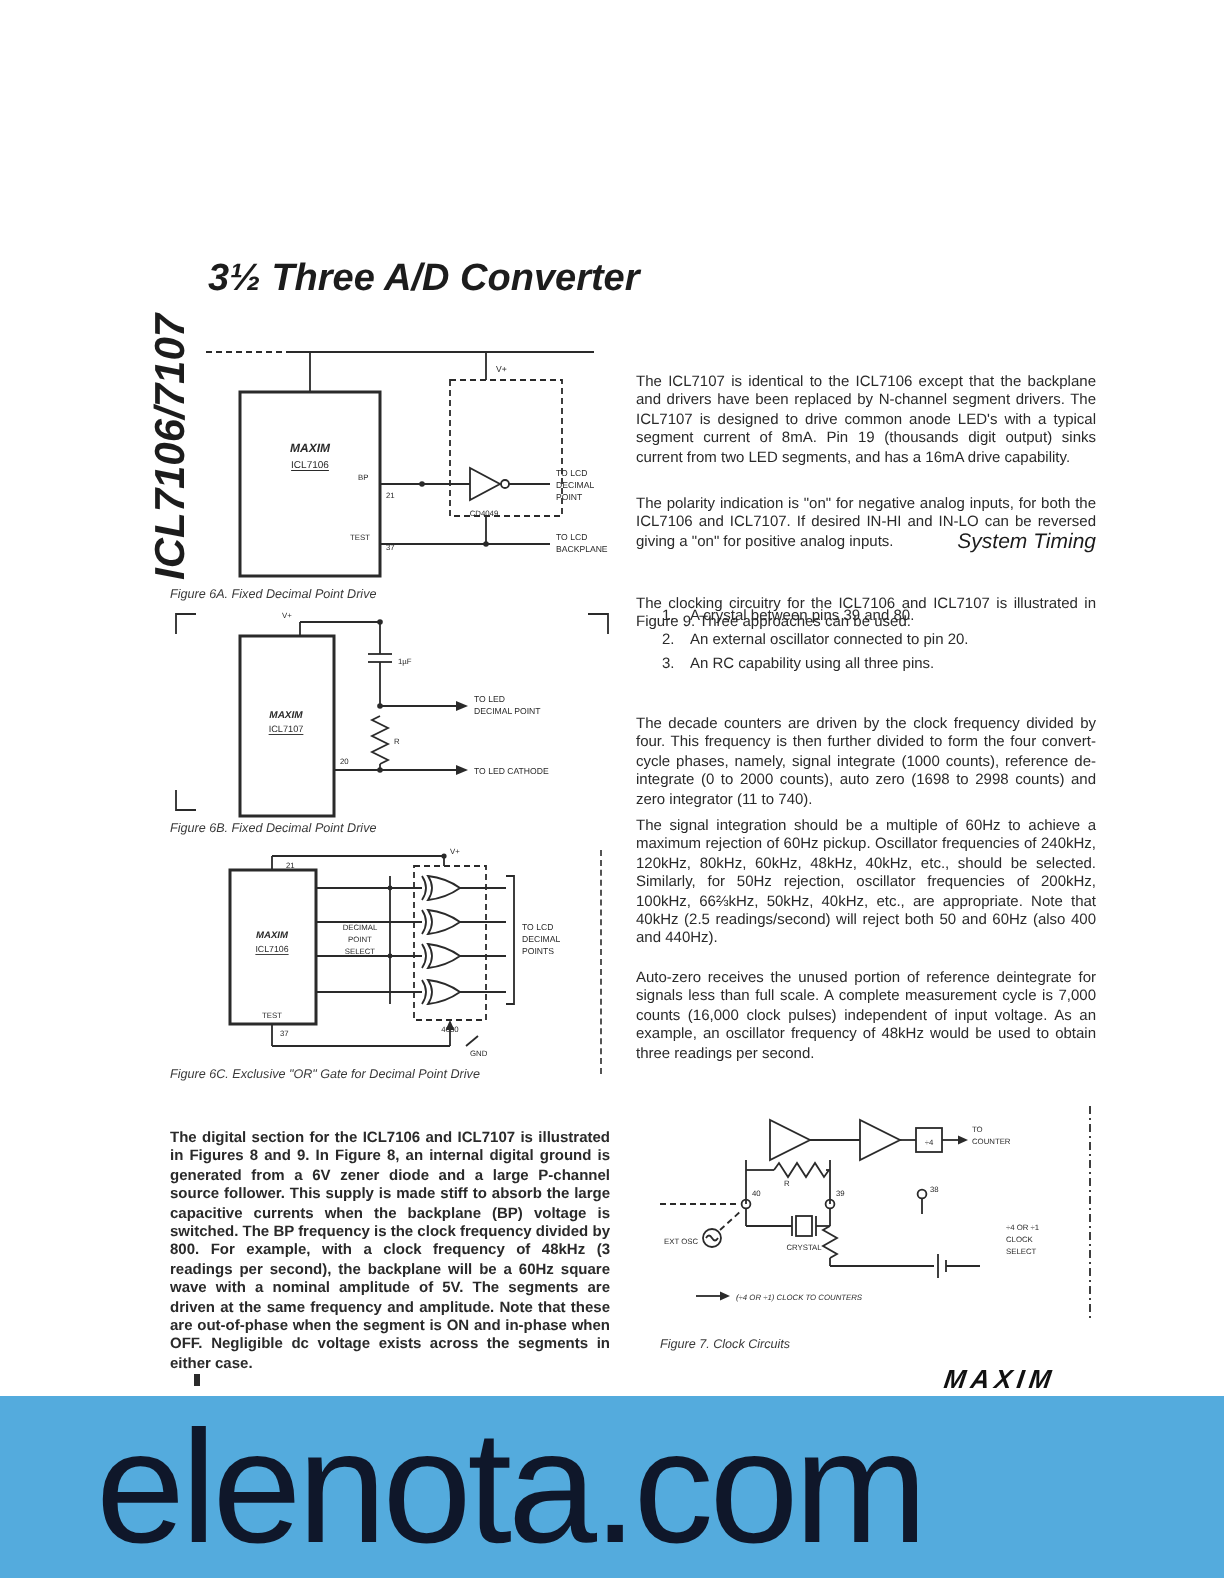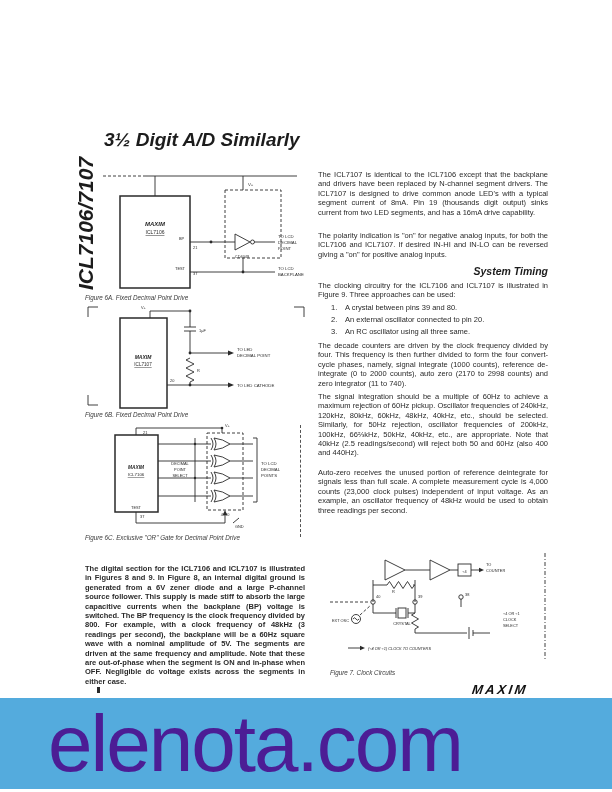--- a/index.html
+++ b/index.html
@@ -1,23 +1,23 @@
 <!DOCTYPE html>
 <html><head>
 <meta charset="utf-8">
 <style>
   html,body{margin:0;padding:0;}
   body{width:612px;height:792px;background:#ffffff;font-family:"Liberation Sans",sans-serif;position:relative;overflow:hidden;color:#2a2a2a;}
   .page{position:absolute;inset:0;background:#ffffff;}
   .title{position:absolute;left:104px;top:129px;font-size:19px;font-weight:bold;font-style:italic;color:#1c1c1c;letter-spacing:0px;white-space:nowrap;}
   .vert-part{position:absolute;left:21px;top:213px;width:130px;height:24px;transform:rotate(-90deg);font-size:21px;font-weight:bold;font-style:italic;text-align:center;color:#1c1c1c;white-space:nowrap;}
   .para{position:absolute;font-size:7.5px;line-height:9.4px;text-align:justify;color:#2a2a2a;}
-  .rcol{left:318px;width:230px;}
+  .rcol{left:318px;width:230px;margin-top:16px;}
   .lcol{left:85px;width:220px;font-weight:bold;}
-  .heading{position:absolute;font-size:10.5px;font-weight:bold;font-style:italic;color:#1c1c1c;text-align:right;}
+  .heading{position:absolute;font-size:10.5px;font-weight:normal;font-style:italic;color:#1c1c1c;text-align:right;}
   .caption{position:absolute;font-size:6.3px;font-style:italic;color:#3a3a3a;white-space:nowrap;}
   .list-item{position:absolute;left:331px;width:217px;display:flex;font-size:7.5px;line-height:9.4px;color:#2a2a2a;}
   .li-num{width:14px;flex:0 0 14px;}
   svg{position:absolute;overflow:visible;font-family:"Liberation Sans",sans-serif;}
   svg line,svg path,svg rect,svg polygon,svg circle{stroke:#2a2a2a;fill:none;stroke-width:0.9;}
   svg .thick{stroke-width:1.5;}
   svg .dash{stroke-dasharray:3,2;}
   svg .dashdot{stroke-dasharray:4,2,1,2;}
   svg .dot{fill:#2a2a2a;stroke:none;}
   svg .ah{fill:#2a2a2a;stroke:none;}
@@ -31,21 +31,21 @@
   .vrule{position:absolute;width:0;border-left:1px solid #2a2a2a;}
   .banner{position:absolute;left:0;top:698px;width:612px;height:91px;display:flex;align-items:center;}
   .banner-text{font-size:80px;font-weight:400;letter-spacing:-2px;line-height:1;padding-left:48px;}
 </style>
 </head>
 <body>
 
 <div class="page">
 
   <div class="vert-part">ICL7106/7107</div>
-  <div class="title">3½ Digit A/D Similarly</div>
+  <div class="title">3½ Three A/D Converter</div>
 
   <svg style="left:85px;top:168px;" width="220" height="124" viewBox="0 0 220 124">
     <line class="dash" x1="18" y1="8" x2="60" y2="8"></line>
     <line x1="60" y1="8" x2="212" y2="8"></line>
     <line x1="70" y1="8" x2="70" y2="28"></line>
     <line x1="158" y1="8" x2="158" y2="22"></line>
     <text x="163" y="18">V+</text>
     <rect class="thick" x="35" y="28" width="70" height="92"></rect>
     <text class="chip-brand" x="70" y="58">MAXIM</text>
     <text class="chip-part" x="70" y="66">ICL7106</text>
@@ -173,26 +173,26 @@
   <div class="list-item" style="top:303px;">
     <span class="li-num">1.</span>
     <span>A crystal between pins 39 and 80.</span>
   </div>
   <div class="list-item" style="top:315px;">
     <span class="li-num">2.</span>
     <span>An external oscillator connected to pin 20.</span>
   </div>
   <div class="list-item" style="top:327px;">
     <span class="li-num">3.</span>
-    <span>An RC oscillator using all three same.</span>
-  </div>
-
-  <div class="para rcol" style="top:341px;">The decade counters are driven by the clock frequency divided by four. This frequency is then further divided to form the four convert-cycle phases, namely, signal integrate (1000 counts), reference de-integrate (0 to 2000 counts), auto zero (2170 to 2998 counts) and zero integrator (11 to 740).</div>
+    <span>An RC capability using all three pins.</span>
+  </div>
+
+  <div class="para rcol" style="top:341px;">The decade counters are driven by the clock frequency divided by four. This frequency is then further divided to form the four convert-cycle phases, namely, signal integrate (1000 counts), reference de-integrate (0 to 2000 counts), auto zero (1698 to 2998 counts) and zero integrator (11 to 740).</div>
   <div class="para rcol" style="top:392px;">The signal integration should be a multiple of 60Hz to achieve a maximum rejection of 60Hz pickup. Oscillator frequencies of 240kHz, 120kHz, 80kHz, 60kHz, 48kHz, 40kHz, etc., should be selected. Similarly, for 50Hz rejection, oscillator frequencies of 200kHz, 100kHz, 66⅔kHz, 50kHz, 40kHz, etc., are appropriate. Note that 40kHz (2.5 readings/second) will reject both 50 and 60Hz (also 400 and 440Hz).</div>
-  <div class="para rcol" style="top:468px;">Auto-zero receives the unused portion of reference deintegrate for signals less than full scale. A complete measurement cycle is 4,000 counts (23,000 clock pulses) independent of input voltage. As an example, an oscillator frequency of 48kHz would be used to obtain three readings per second.</div>
+  <div class="para rcol" style="top:468px;">Auto-zero receives the unused portion of reference deintegrate for signals less than full scale. A complete measurement cycle is 7,000 counts (16,000 clock pulses) independent of input voltage. As an example, an oscillator frequency of 48kHz would be used to obtain three readings per second.</div>
 
   <svg style="left:330px;top:553px;" width="218" height="112" viewBox="0 0 218 112">
     <polygon points="55,7 55,27 75,17"></polygon>
     <polygon points="100,7 100,27 120,17"></polygon>
     <line x1="75" y1="17" x2="100" y2="17"></line>
     <line x1="120" y1="17" x2="128" y2="17"></line>
     <rect x="128" y="11" width="13" height="12"></rect>
     <text class="mid tiny" x="134.5" y="19.5">÷4</text>
     <line x1="141" y1="17" x2="149" y2="17"></line>
     <polygon class="ah" points="149,14.8 154,17 149,19.2"></polygon>
@@ -237,16 +237,16 @@
     <line x1="18" y1="95" x2="30" y2="95"></line>
     <polygon class="ah" points="30,92.8 35,95 30,97.2"></polygon>
     <text class="tiny" style="font-style:italic;" x="38" y="97">(÷4 OR ÷1) CLOCK TO COUNTERS</text>
   </svg>
   <div class="caption" style="left:330px;top:669px;">Figure 7. Clock Circuits</div>
 
   <div class="maxim-logo">MAXIM</div>
   <div class="footer-mark"></div>
 
   <div class="banner" id="banner" style="background: rgb(84, 171, 221);">
-    <span class="banner-text" id="banner-text" style="color: #4c1d95;">elenota.com</span>
+    <span class="banner-text" id="banner-text" style="color: #0f172a;">elenota.com</span>
   </div>
 
 </div>
 
 </body></html>

